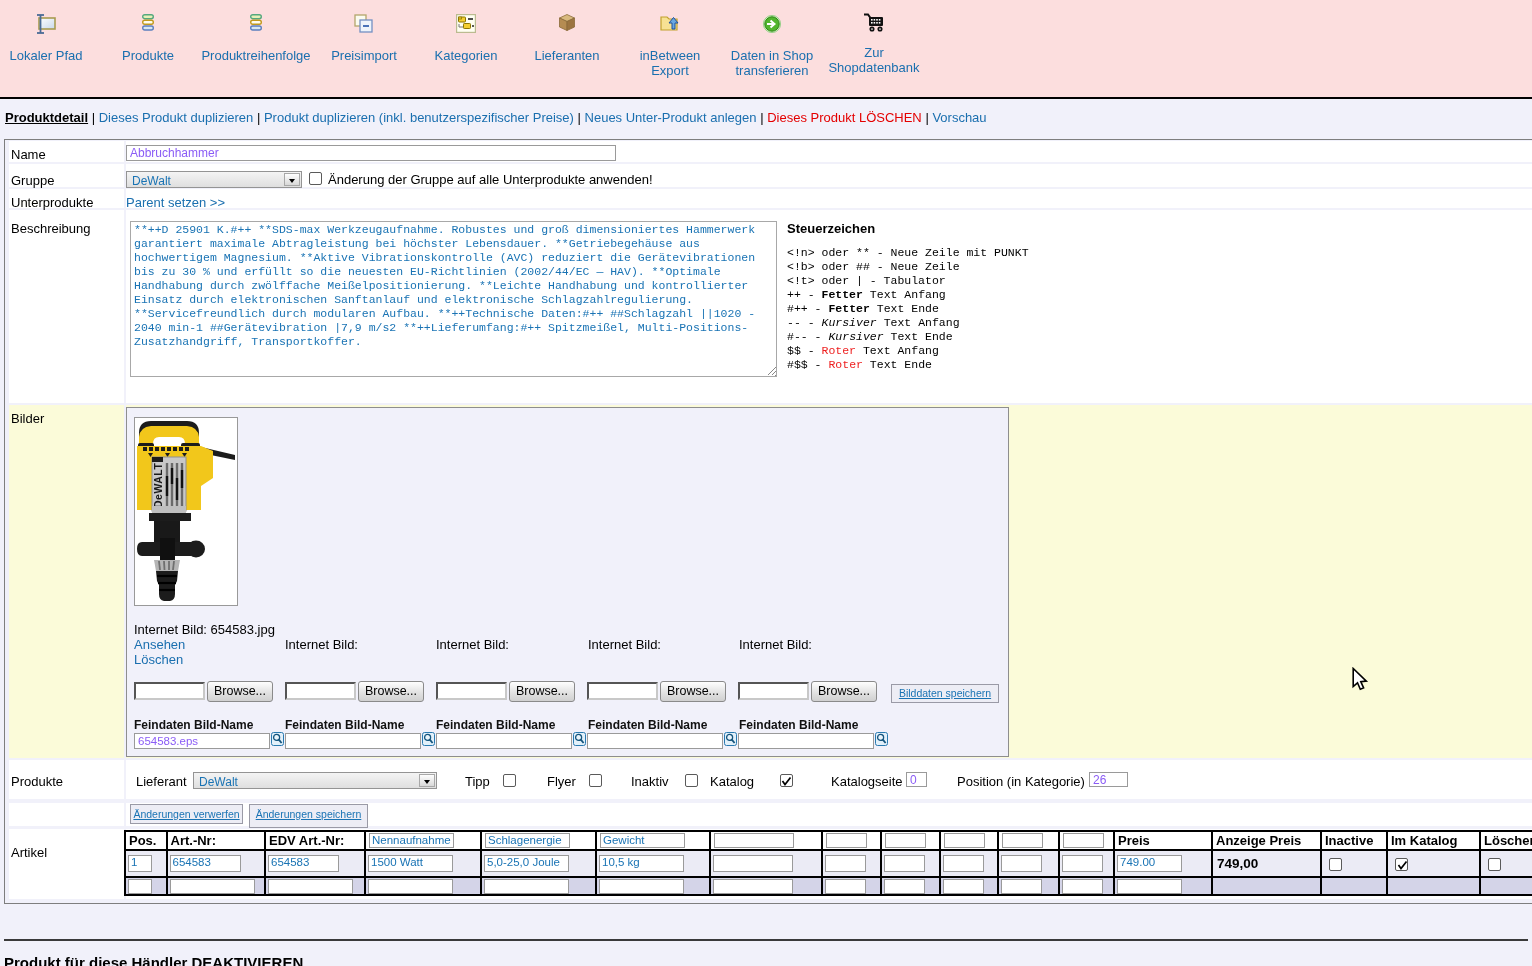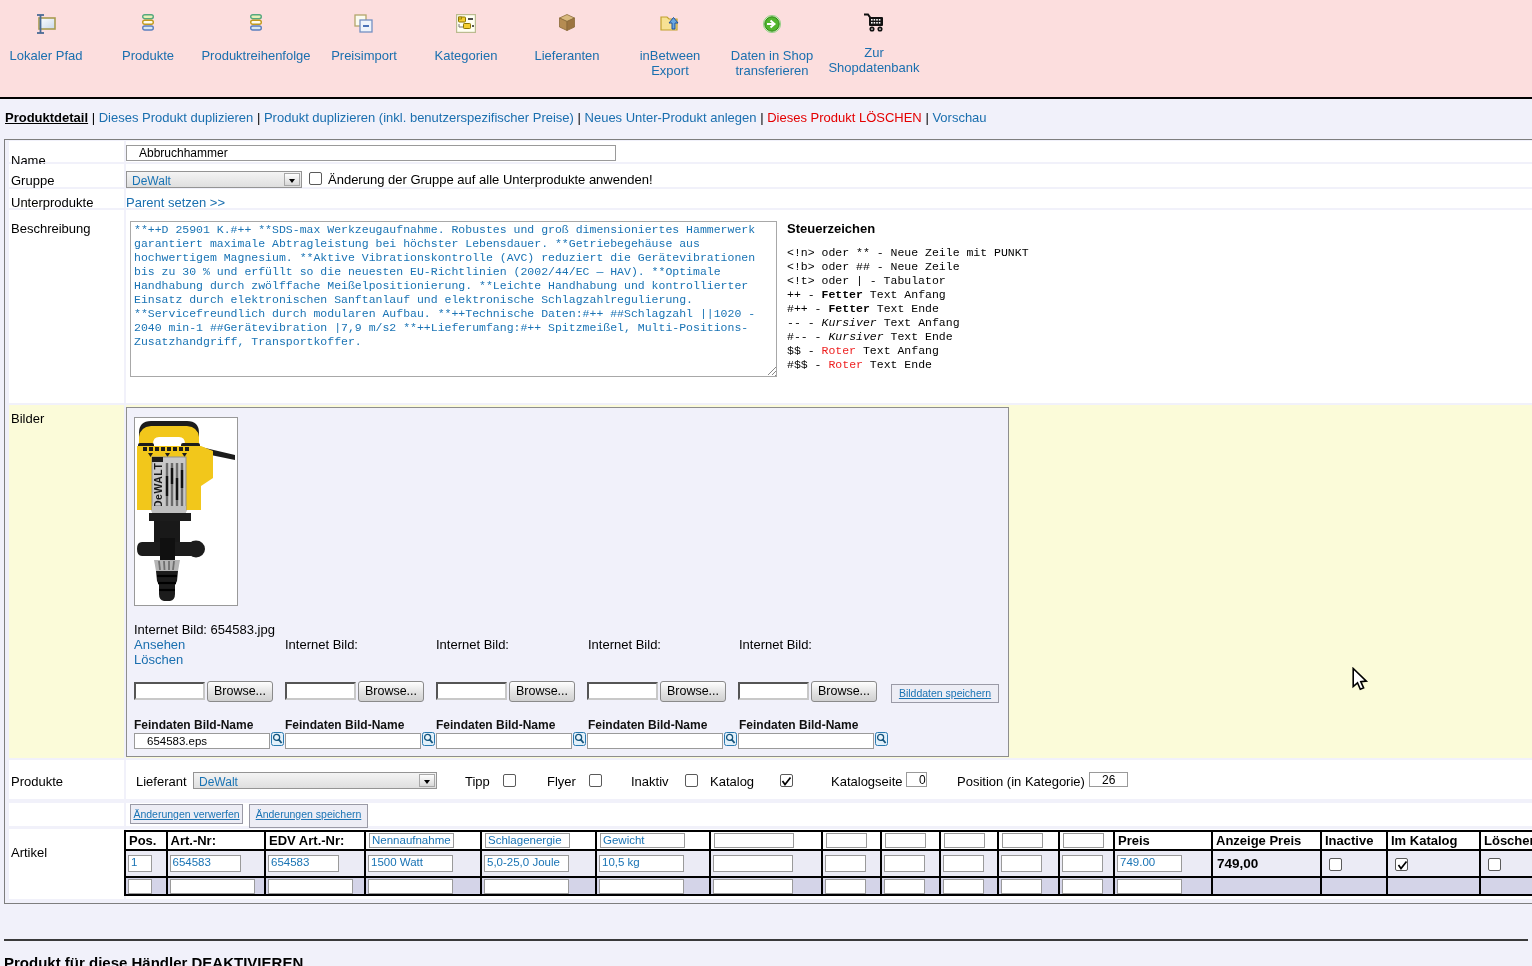--- a/index.html
+++ b/index.html
@@ -6,21 +6,21 @@
 #page{position:relative;width:1532px;height:966px;overflow:hidden;font-size:13px;}
 .abs{position:absolute;}
 #toolbar{position:absolute;left:0;top:0;width:1532px;height:97px;background:#FCDEDE;border-bottom:2px solid #000;}
 .titem{position:absolute;top:0;text-align:center;color:#1A6FAF;font-size:13px;}
 .ticon{position:absolute;top:14px;left:50%;transform:translateX(-50%);}
 .tlabel{position:absolute;top:48px;width:100%;line-height:15px;}
 a,.lnk{color:#1A6FAF;text-decoration:none;}
 .red{color:#E40000;}
 .labelcell{position:absolute;left:9px;width:115px;background:#fff;padding:3px 0 0 2px;box-sizing:border-box;color:#000;}
 .rowcell{position:absolute;left:126px;width:1406px;background:#fff;box-sizing:border-box;}
-.inp{position:absolute;border:1px solid #9A9A9A;background:#fff;box-sizing:border-box;font-size:12px;color:#000000;padding:0 0 0 12px;font-family:"Liberation Sans",sans-serif;overflow:hidden;white-space:nowrap;}
+.inp{position:absolute;border:1px solid #9A9A9A;background:#fff;box-sizing:border-box;font-size:12px;color:#8b5cf6;padding:0 0 0 3px;font-family:"Liberation Sans",sans-serif;overflow:hidden;white-space:nowrap;}
 .cb{position:absolute;width:13px;height:13px;border:1.5px solid #5A5A5A;border-radius:2px;background:#fff;box-sizing:border-box;}
 .mono{font-family:"Liberation Mono",monospace;font-size:11.5px;line-height:14px;}
 .sel{position:absolute;box-sizing:border-box;border:1px solid #949494;background:linear-gradient(#F4F4F4,#DFDFDF);color:#1973B4;font-size:12px;}
 .sel .st{position:absolute;left:5px;top:2px;}
 .sel .sb{position:absolute;right:1px;top:1px;bottom:1px;width:16px;background:linear-gradient(#FEFEFE,#D8D8D8);border:1px solid #A8A8A8;box-sizing:border-box;}
 .sel .sb:after{content:"";position:absolute;left:3.5px;top:5px;border:3.5px solid transparent;border-top:4.5px solid #000;}
 .btn{position:absolute;box-sizing:border-box;border:1px solid #9A9AA6;background:#EDEDF5;color:#1973B4;font-size:10.5px;text-align:center;white-space:nowrap;text-decoration:underline;}
 .browse{position:absolute;box-sizing:border-box;border:1px solid #8A8A8A;border-radius:3px;background:linear-gradient(#FEFEFE,#E0E0E0 60%,#D0D0D0);color:#000;font-size:12.5px;text-align:center;}
 .ib{font-size:13px;color:#000;}
 .fb{font-size:12px;color:#111;font-weight:bold;}
@@ -145,21 +145,21 @@
 
 <div class="rowcell" style="top:141px;height:21px;"></div>
 <div class="rowcell" style="top:164px;height:23px;"></div>
 <div class="rowcell" style="top:189px;height:19px;"></div>
 <div class="rowcell" style="top:210px;height:193px;"></div>
 <div class="rowcell" style="top:405px;height:353px;background:#FBFBD9;"></div>
 <div class="rowcell" style="top:760px;height:39px;"></div>
 <div class="rowcell" style="top:803px;height:23px;"></div>
 <div class="rowcell" style="top:829px;height:70px;"></div>
 
-<div class="labelcell" style="top:141px;height:21px;padding-top:12px;">Name</div>
+<div class="labelcell" style="top:141px;height:21px;padding-top:6px;">Name</div>
 <div class="labelcell" style="top:164px;height:23px;padding-top:9px;">Gruppe</div>
 <div class="labelcell" style="top:189px;height:19px;padding-top:6px;">Unterprodukte</div>
 <div class="labelcell" style="top:210px;height:193px;padding-top:11px;">Beschreibung</div>
 <div class="labelcell" style="top:405px;height:353px;background:#FBFBD9;padding-top:6px;">Bilder</div>
 <div class="labelcell" style="top:760px;height:39px;padding-top:14px;">Produkte</div>
 <div class="labelcell" style="top:803px;height:23px;"></div>
 <div class="labelcell" style="top:829px;height:70px;padding-top:16px;">Artikel</div>
 
 <div class="inp" style="left:126px;top:145px;width:490px;height:16px;line-height:15px;">Abbruchhammer</div>
 

